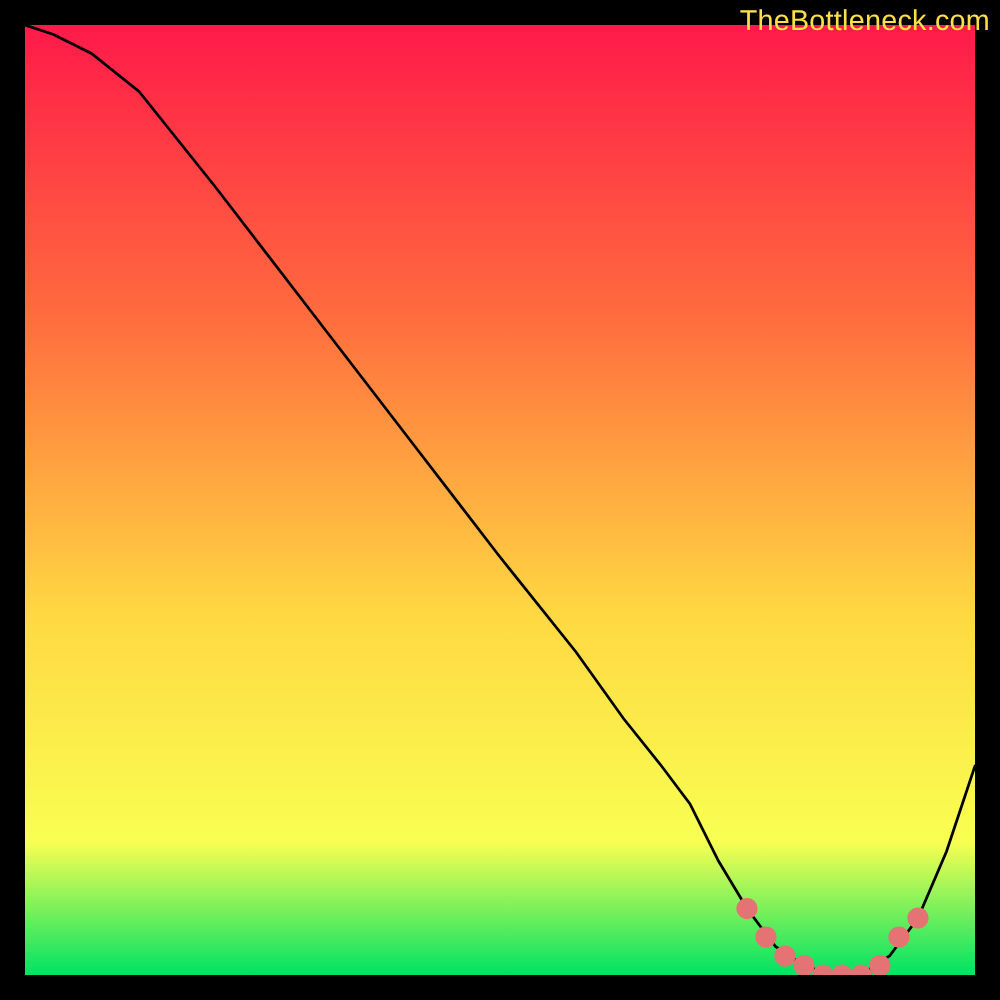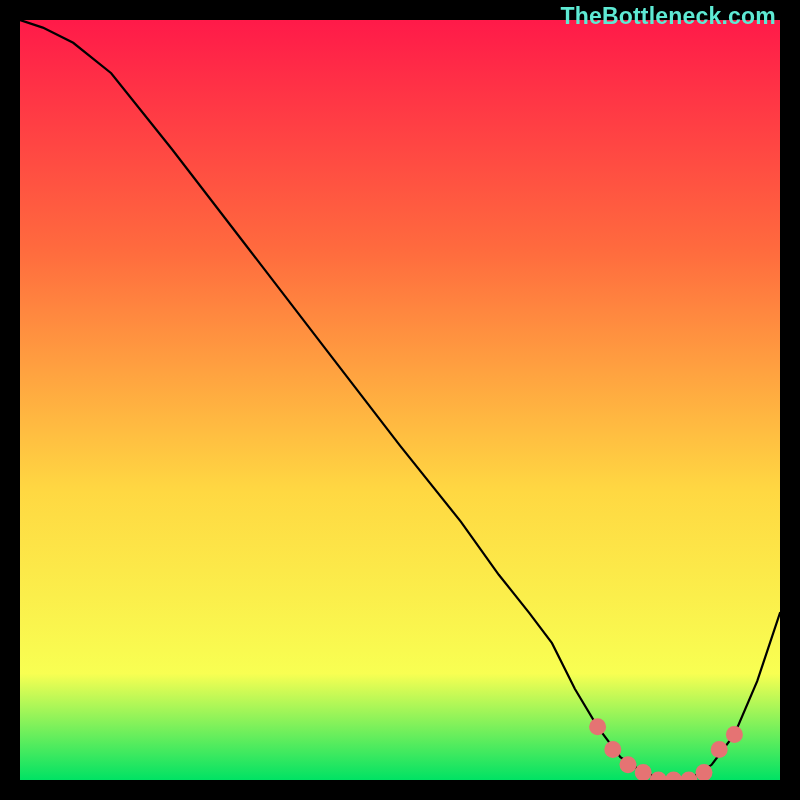--- a/index.html
+++ b/index.html
@@ -13,24 +13,24 @@
   }
   .frame {
     position: relative;
     width: 800px;
     height: 800px;
     background: #000000;
   }
   .watermark {
     position: absolute;
     top: 3px;
-    right: 24px;
-    color: #5eead4;
+    right: 8px;
+    color: #fde047;
     font-size: 23px;
-    font-weight: 700;
+    font-weight: 400;
     letter-spacing: 0.2px;
     z-index: 10;
   }
   .plot-area {
     position: absolute;
     left: 20px;
     top: 20px;
     width: 760px;
     height: 760px;
   }

